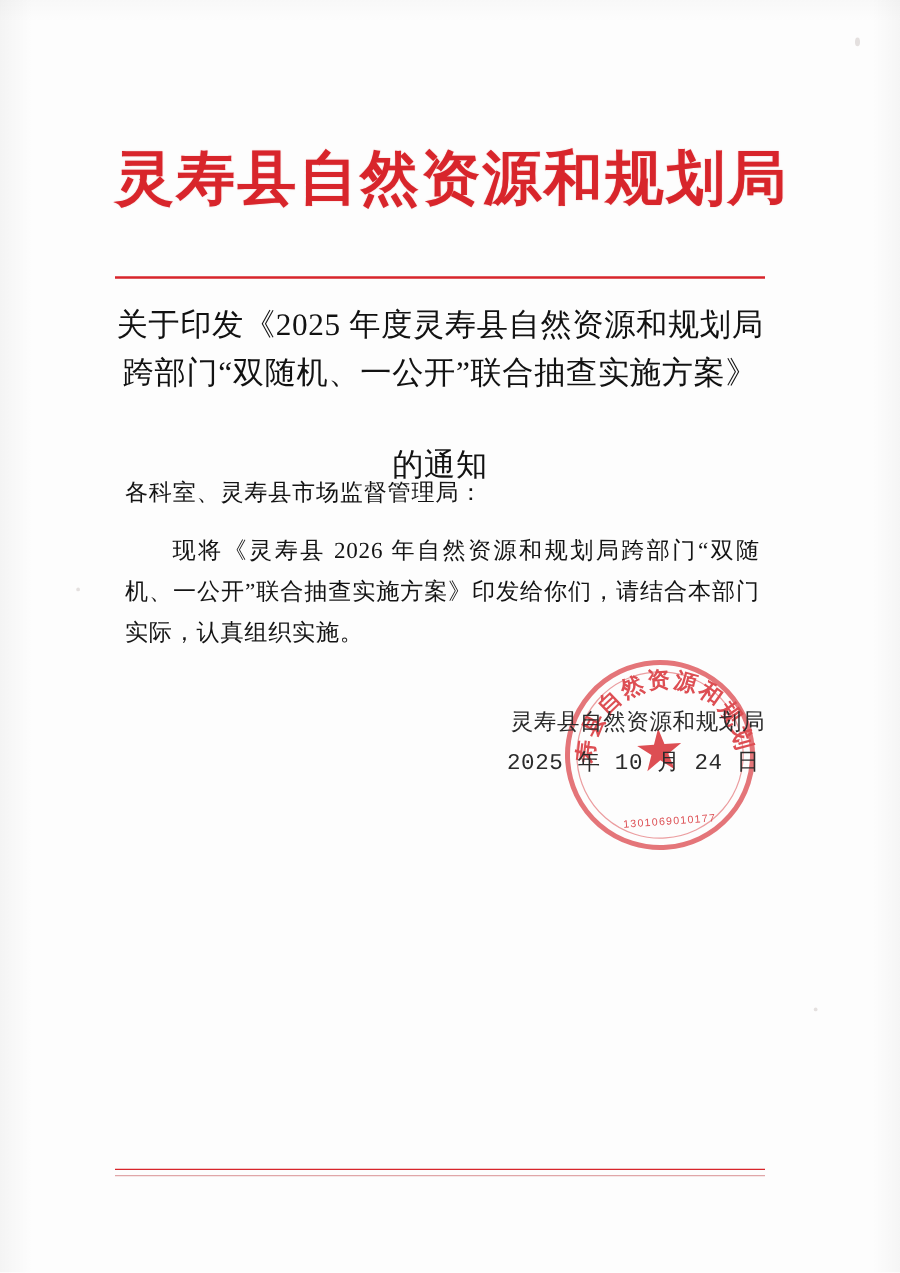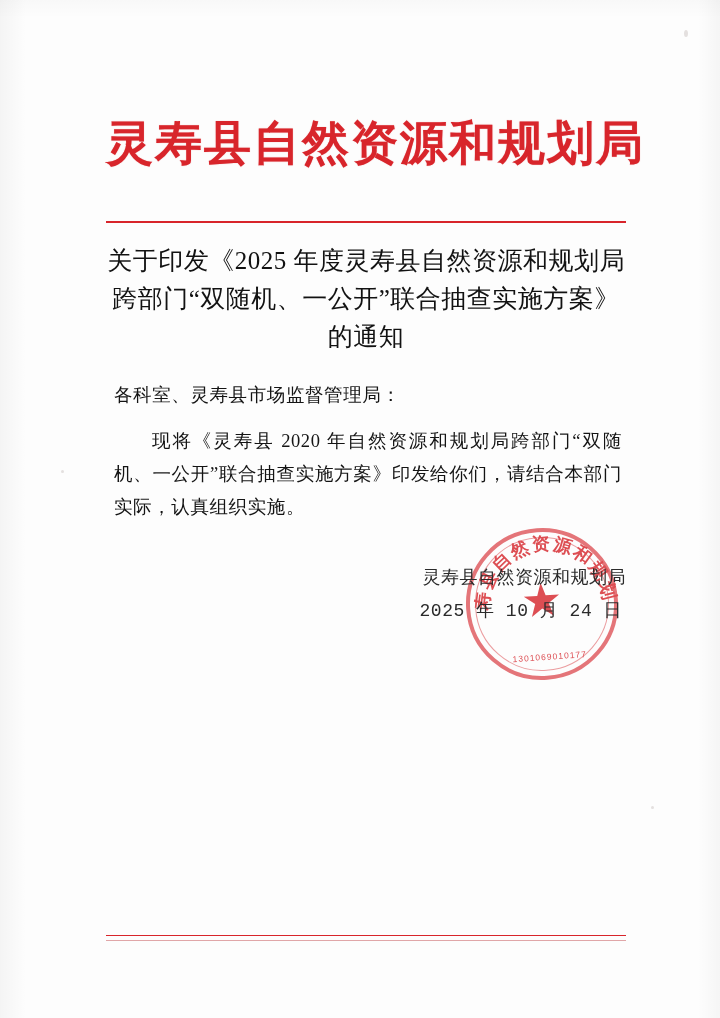--- a/index.html
+++ b/index.html
@@ -37,21 +37,21 @@
 
   .speck {
     position: absolute;
     background: #cfc9c6;
     border-radius: 50%;
     opacity: .55;
   }
 
   .content {
     position: absolute;
-    left: 106px;
+    left: 92px;
     top: 0;
     width: 520px;
     height: 1018px;
   }
 
   .doc-header {
     position: absolute;
     left: 0;
     top: 120px;
     width: 520px;
@@ -82,20 +82,21 @@
     width: 520px;
     text-align: center;
     font-size: 25px;
     font-weight: normal;
     line-height: 38px;
     color: #121212;
     letter-spacing: 0.5px;
   }
   .doc-title .line3 {
     display: block;
+    margin-top: 36px;
   }
 
   .recipient {
     position: absolute;
     left: 8px;
     top: 380px;
     font-size: 18.5px;
     line-height: 30px;
     color: #141414;
     letter-spacing: 0.6px;
@@ -218,21 +219,21 @@
     <div class="header-rule"></div>
 
     <div class="doc-title">
       <span>关于印发《2025 年度灵寿县自然资源和规划局</span>
       <span>跨部门“双随机、一公开”联合抽查实施方案》</span>
       <span class="line3">的通知</span>
     </div>
 
     <div class="recipient">各科室、灵寿县市场监督管理局：</div>
 
-    <div class="body-para">现将《灵寿县 2020 年自然资源和规划局跨部门“双随机、一公开”联合抽查实施方案》印发给你们，请结合本部门实际，认真组织实施。</div>
+    <div class="body-para">现将《灵寿县 2026 年自然资源和规划局跨部门“双随机、一公开”联合抽查实施方案》印发给你们，请结合本部门实际，认真组织实施。</div>
 
     <div class="seal">
       <div class="seal-inner"></div>
       <svg class="seal-arc" viewBox="0 0 152 152">
         <defs>
           <path id="arcpath" d="M 18,76 A 58,58 0 1 1 134,76" fill="none"></path>
         </defs>
         <text>
           <textPath href="#arcpath" startOffset="50%" text-anchor="middle" id="sealArcText">灵寿县自然资源和规划局</textPath>
         </text>

